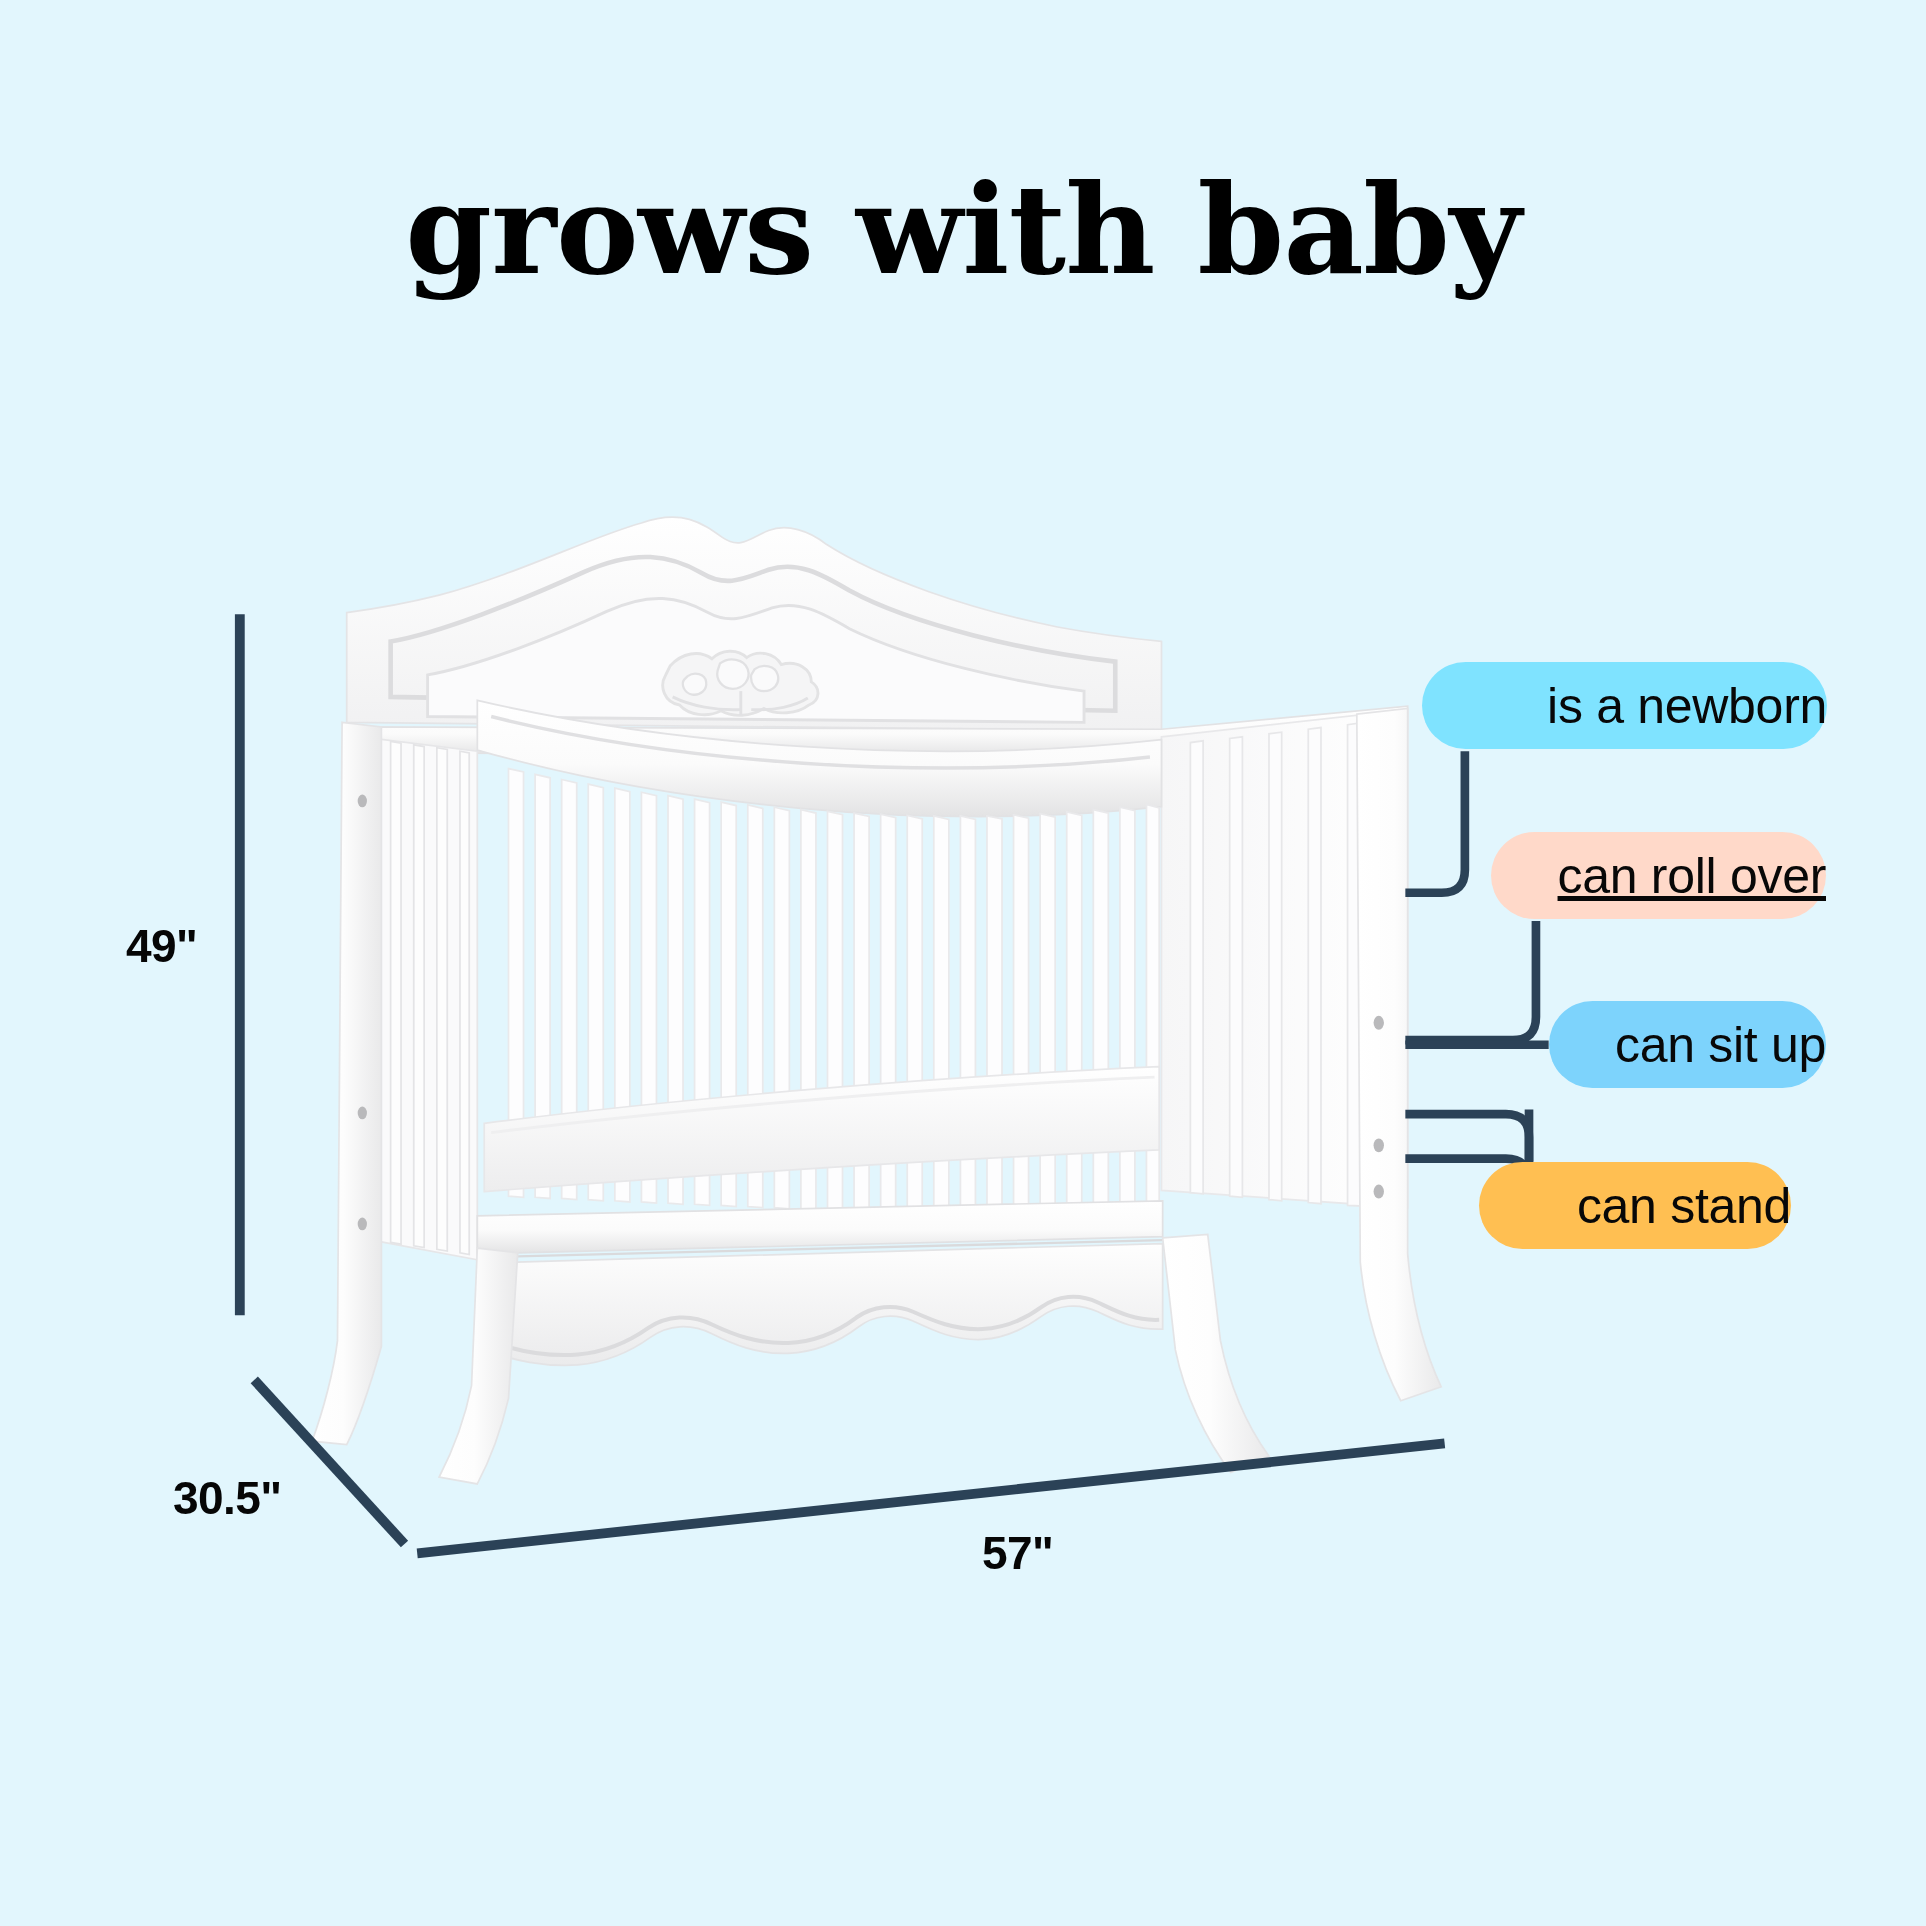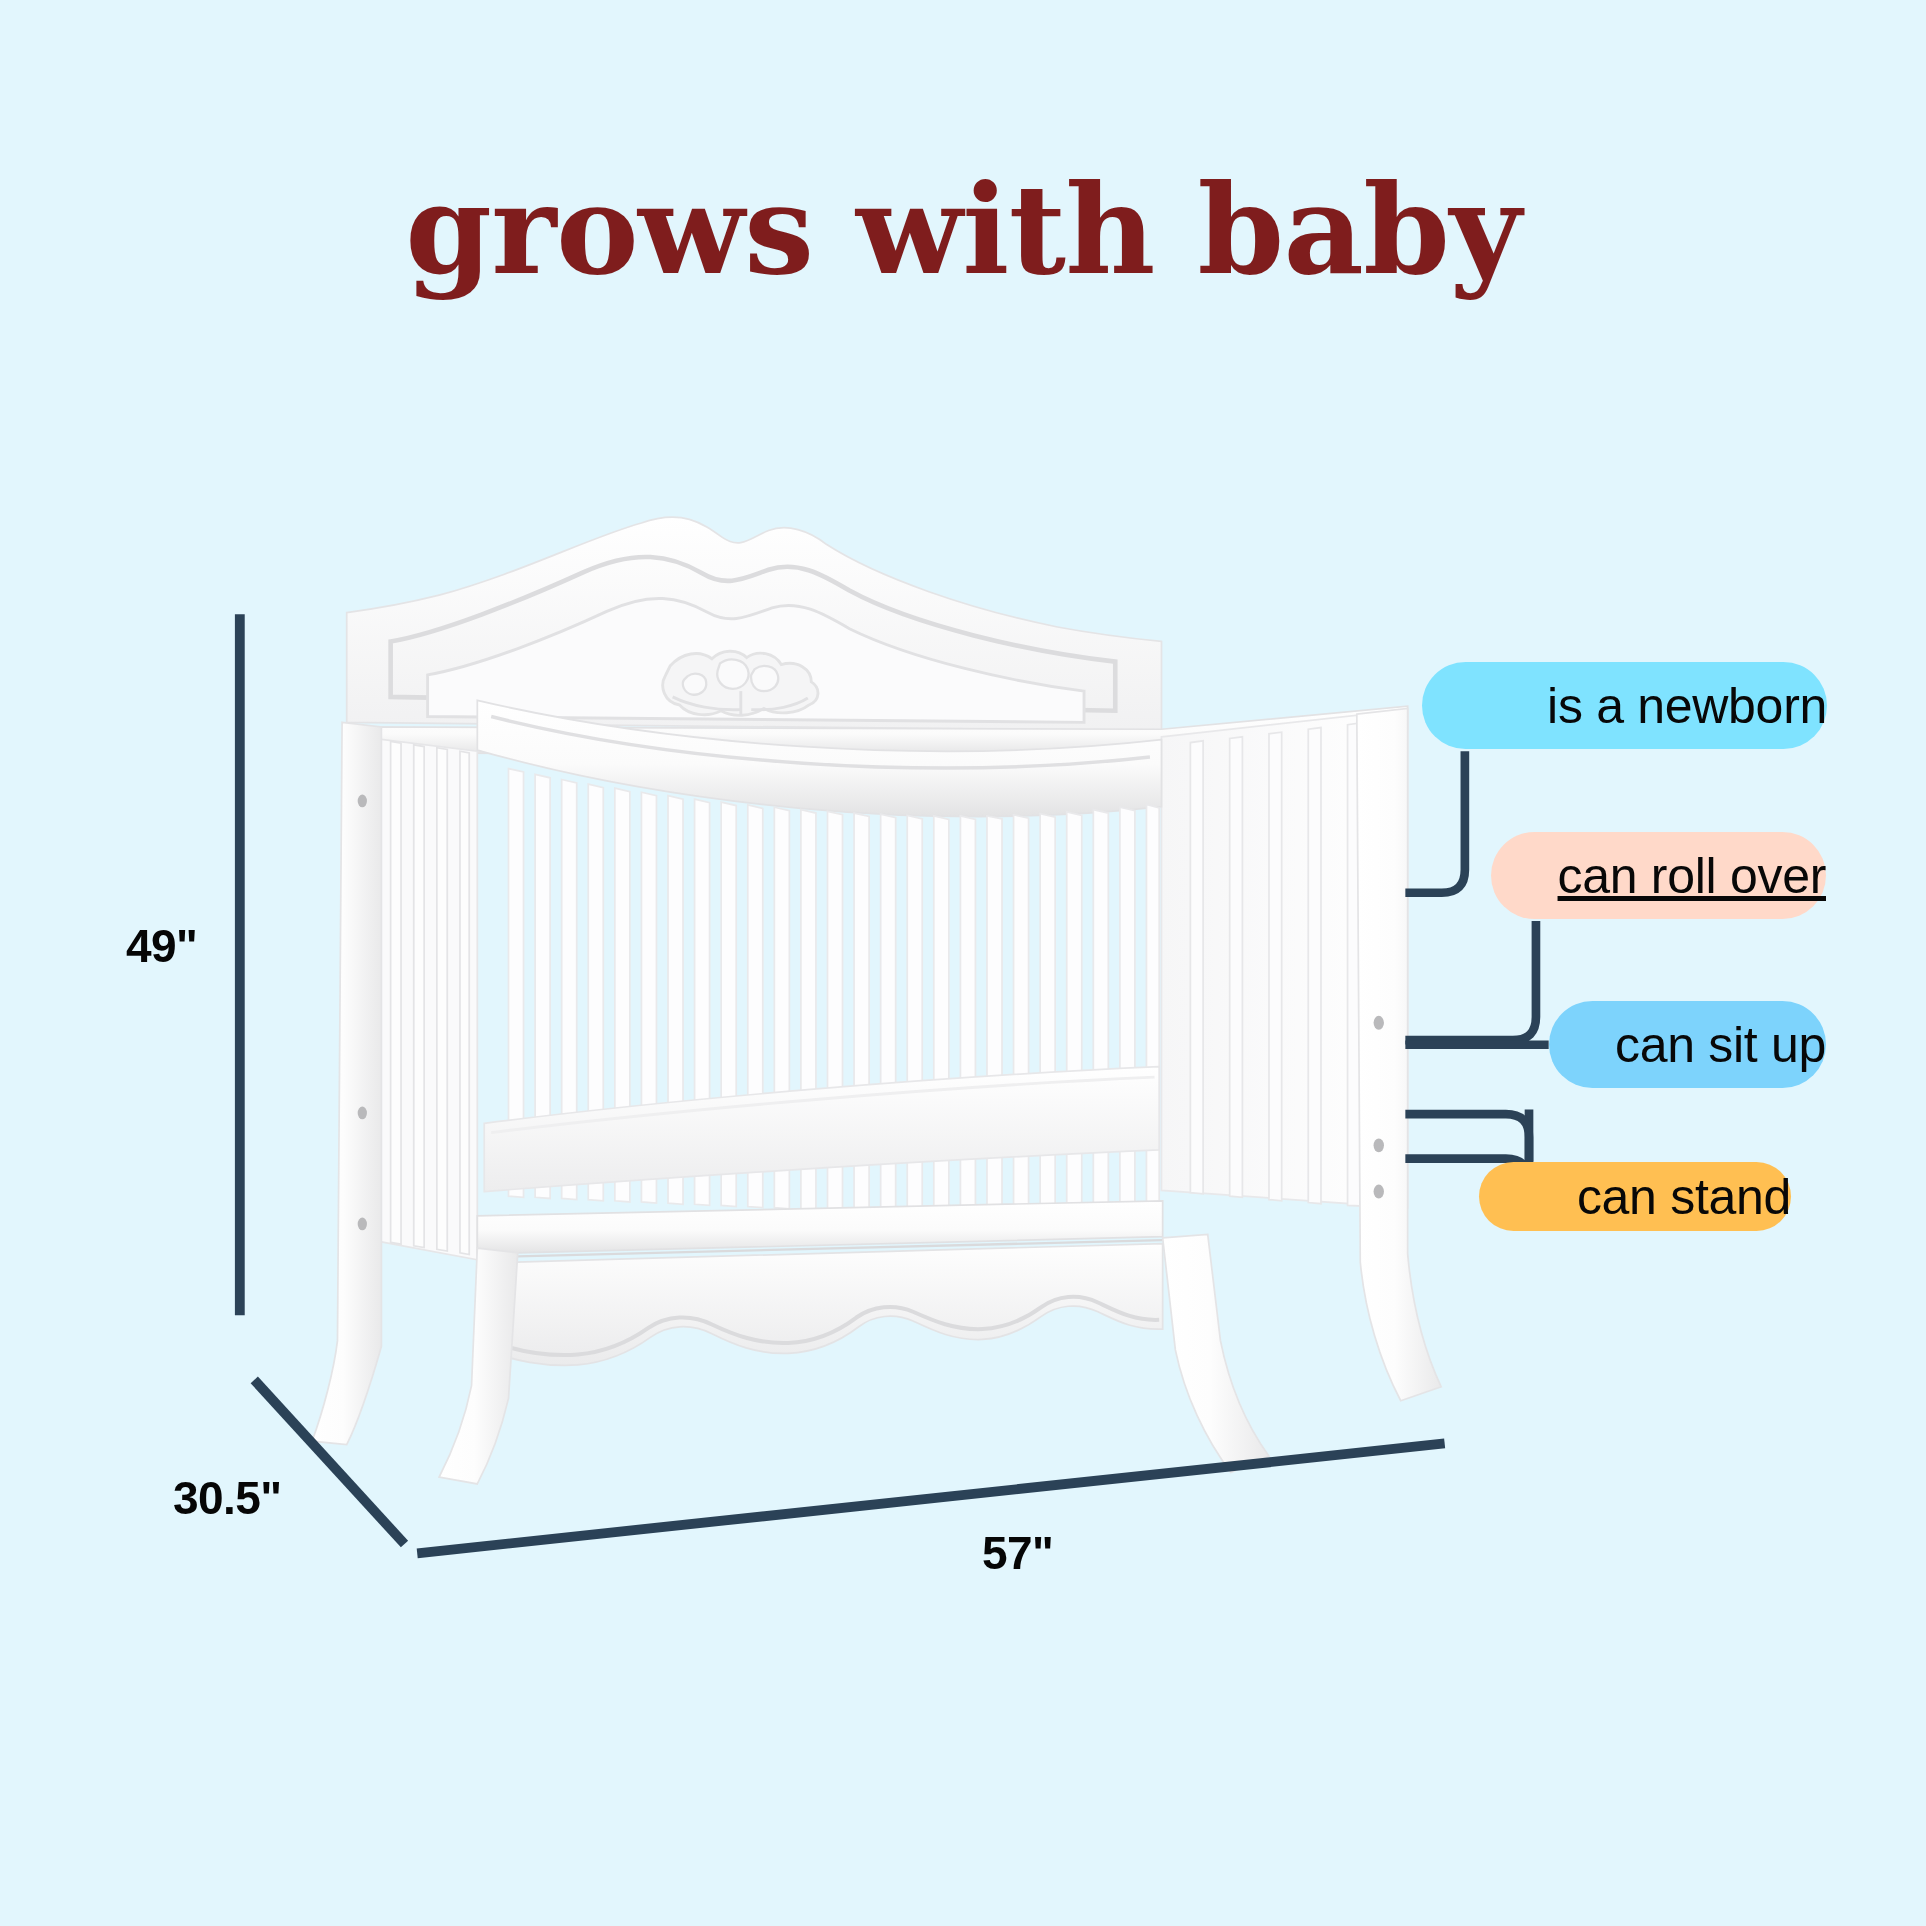--- a/index.html
+++ b/index.html
@@ -14,21 +14,21 @@
 
   
   .title{
     position:absolute;
     left:0;right:0;top:168px;
     text-align:center;
     font-family:"DejaVu Serif", serif;
     font-weight:700;
     font-size:124px;
     letter-spacing:-0.6px;
-    color:#7f1d1d;
+    color:#000000;
     line-height:1;
   }
 
   
   .adjust-heading{
     position:absolute;
     left:1368px;top:428px;
     width:439px;
     font-size:61px;
     font-weight:300;
@@ -48,21 +48,21 @@
     color:#080808;
     font-size:50px;
     font-weight:400;
     letter-spacing:-0.3px;
     white-space:nowrap;
     box-sizing:border-box;
   }
   #badge-newborn{left:1422px;top:662px;width:405px;height:87px;background:#7fe3ff;}
   #badge-rollover{left:1491px;top:832px;width:335px;height:87px;background:#ffd9c9;text-decoration:underline;}
   #badge-situp{left:1549px;top:1001px;width:277px;height:87px;background:#dce84a;}
-  #badge-stand{left:1479px;top:1162px;width:312px;height:69px;background:#ffbf52;}
+  #badge-stand{left:1479px;top:1162px;width:312px;height:87px;background:#ffbf52;}
 
   
   svg.overlay{position:absolute;left:0;top:0;width:1926px;height:1926px;}
 
   
   .dim-label{
     position:absolute;
     color:#060606;
     font-weight:700;
     font-size:46px;

